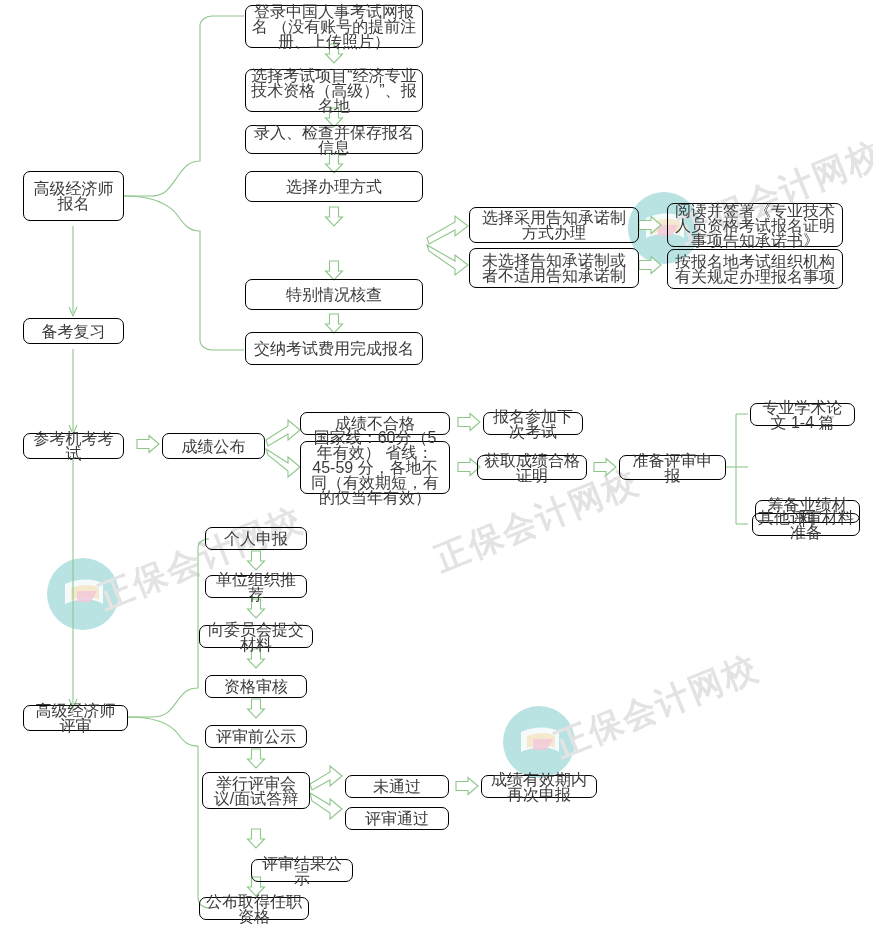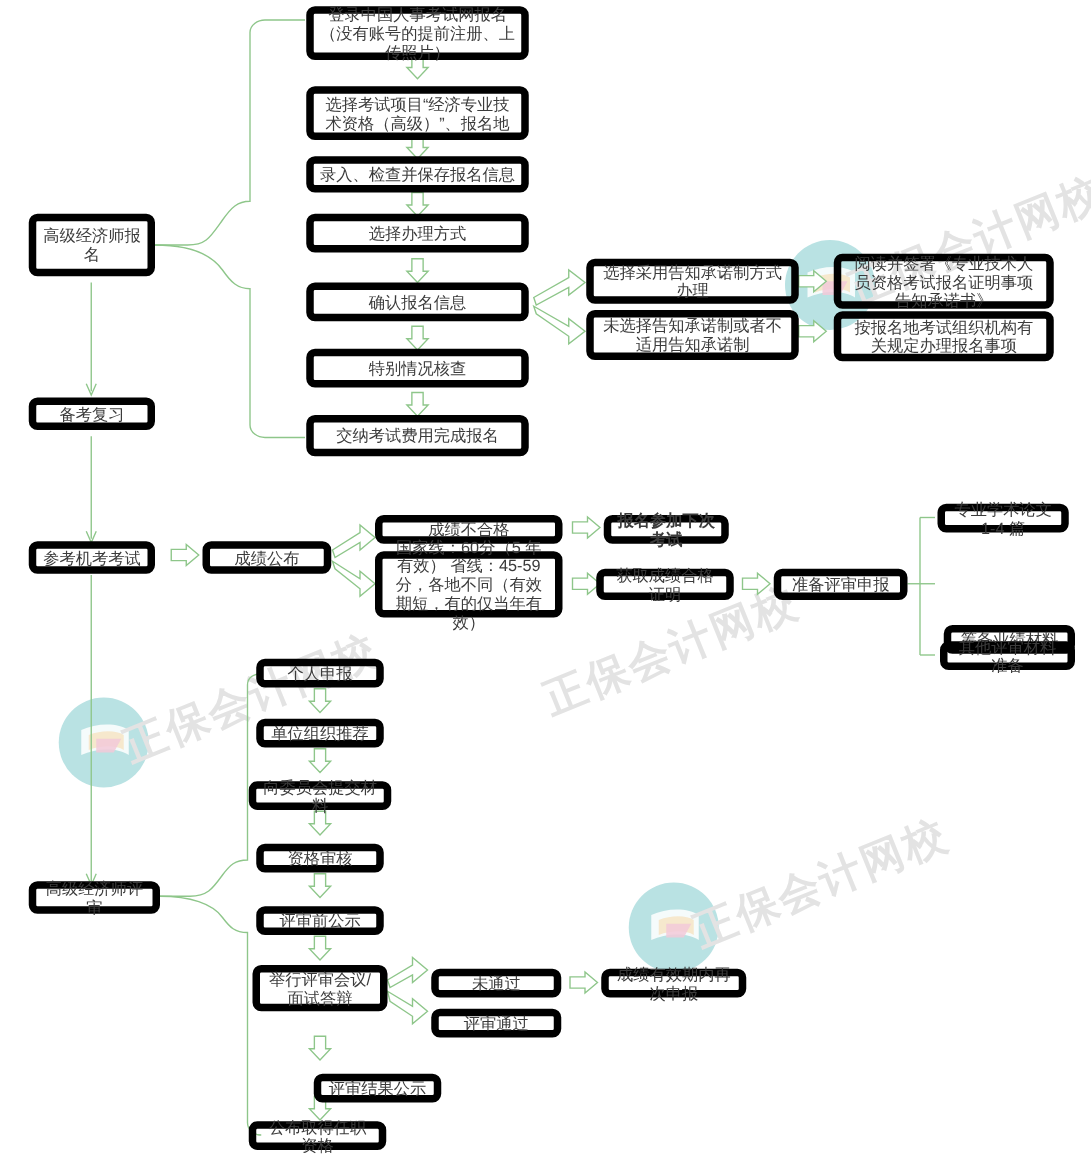--- a/index.html
+++ b/index.html
@@ -30,25 +30,25 @@
     width:72px;height:72px;border-radius:50%;
     background:#b9e2e3;
     z-index:1;pointer-events:none;
   }
   .wm-logo svg{position:absolute;left:0;top:0;}
 
   
   .node{
     position:absolute;
     box-sizing:border-box;
-    border:6px solid #000000;
+    border:1px solid #000000;
     border-radius:7px;
     background:transparent;
     color:#3b3b3b;
-    font-size:13px;
+    font-size:16px;
     line-height:15px;
     display:flex;
     align-items:center;
     justify-content:center;
     text-align:center;
     padding:2px 5px;
     z-index:3;
   }
   .node span{display:block;width:100%;}
 
@@ -175,23 +175,20 @@
     </div>
   <div class="node" style="left:245px;top:69px;width:178px;height:43px;">
       <span>选择考试项目“经济专业技术资格（高级）”、报名地</span>
     </div>
   <div class="node" style="left:245px;top:125px;width:178px;height:29px;justify-content:center;">
       <span>录入、检查并保存报名信息</span>
     </div>
   <div class="node" style="left:245px;top:171px;width:178px;height:31px;">
       <span>选择办理方式</span>
     </div>
-  <div class="node" style="left:245px;top:226px;width:178px;height:31px;">
-      <span>确认报名信息</span>
-    </div>
   <div class="node" style="left:245px;top:279px;width:178px;height:31px;">
       <span>特别情况核查</span>
     </div>
   <div class="node" style="left:245px;top:332px;width:178px;height:33px;">
       <span>交纳考试费用完成报名</span>
     </div>
 
   <div class="node" style="left:469px;top:207px;width:170px;height:36px;">
       <span>选择采用告知承诺制方式办理</span>
     </div>
@@ -218,21 +215,21 @@
   <div class="node" style="left:162px;top:433px;width:103px;height:26px;">
       <span>成绩公布</span>
     </div>
   <div class="node" style="left:300px;top:412px;width:150px;height:23px;">
       <span>成绩不合格</span>
     </div>
   <div class="node" style="left:300px;top:441px;width:150px;height:53px;">
       <span>国家线：60分（5 年有效）
 省线：45-59 分，各地不同（有效期短，有的仅当年有效）</span>
     </div>
-  <div class="node" style="left:483px;top:412px;width:100px;height:23px;font-weight:bold;">
+  <div class="node" style="left:483px;top:412px;width:100px;height:23px;">
       <span>报名参加下次考试</span>
     </div>
   <div class="node" style="left:477px;top:455px;width:110px;height:25px;">
       <span>获取成绩合格证明</span>
     </div>
   <div class="node" style="left:619px;top:455px;width:107px;height:25px;">
       <span>准备评审申报</span>
     </div>
 
   <div class="node" style="left:750px;top:403px;width:105px;height:23px;">

